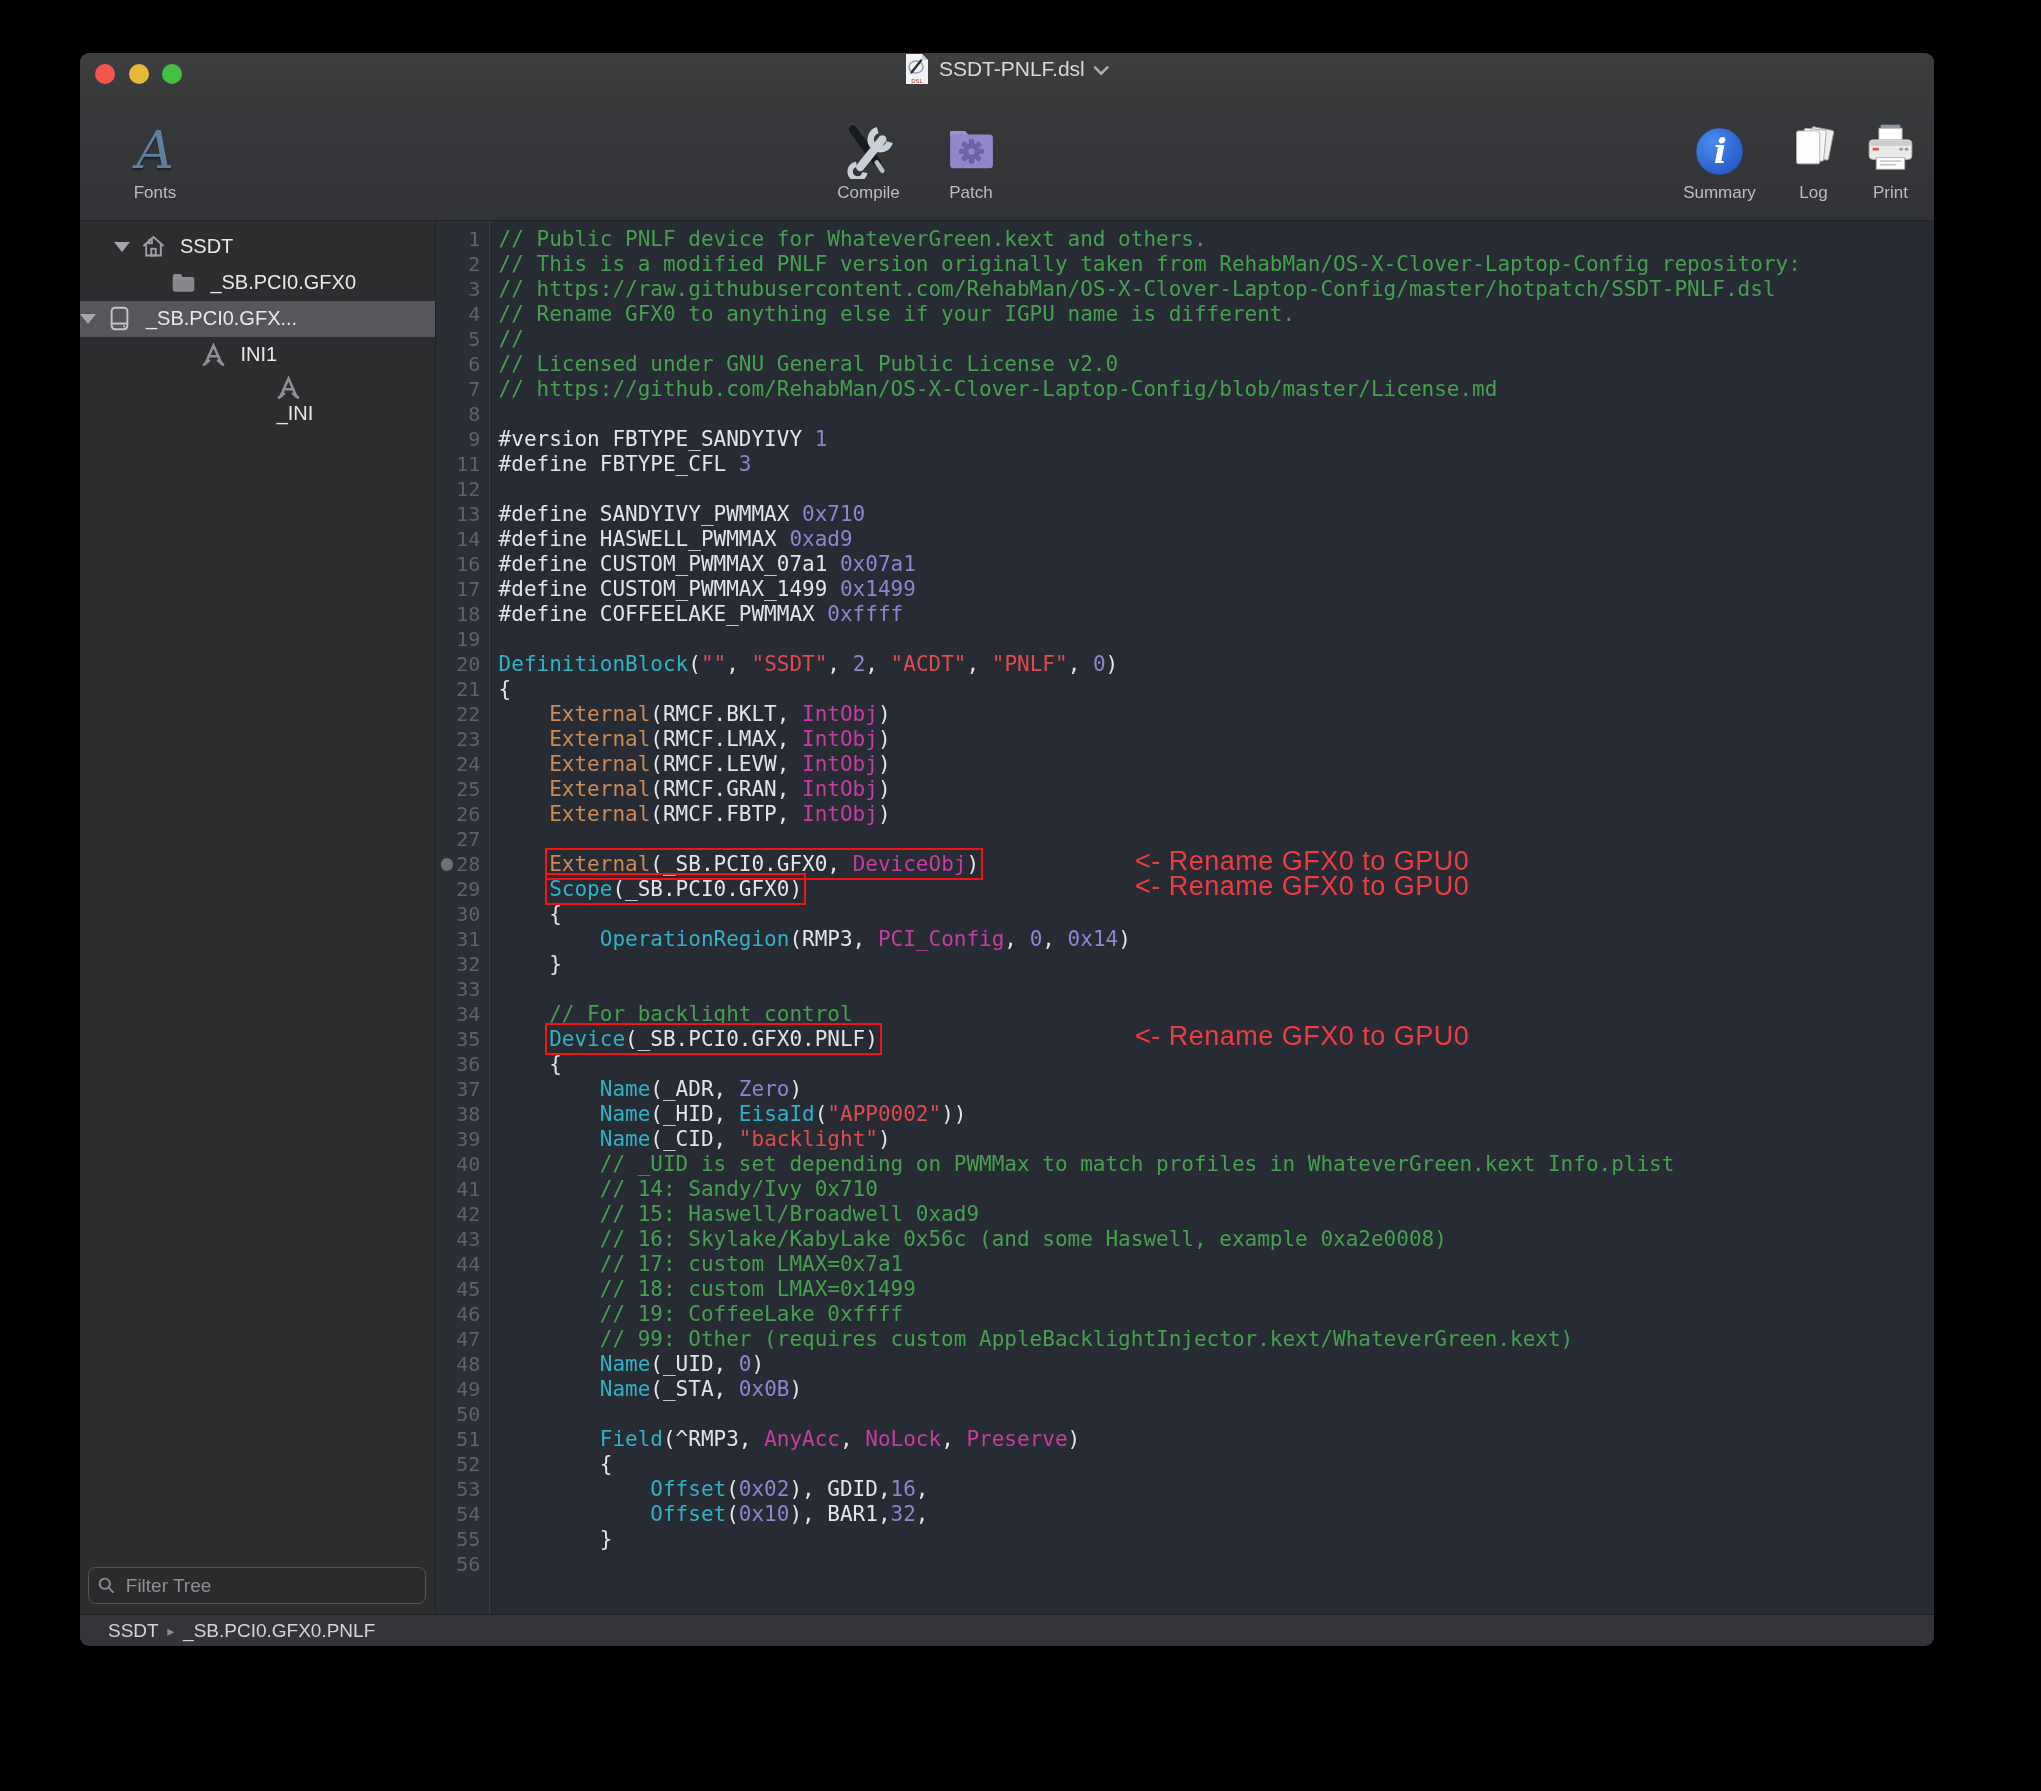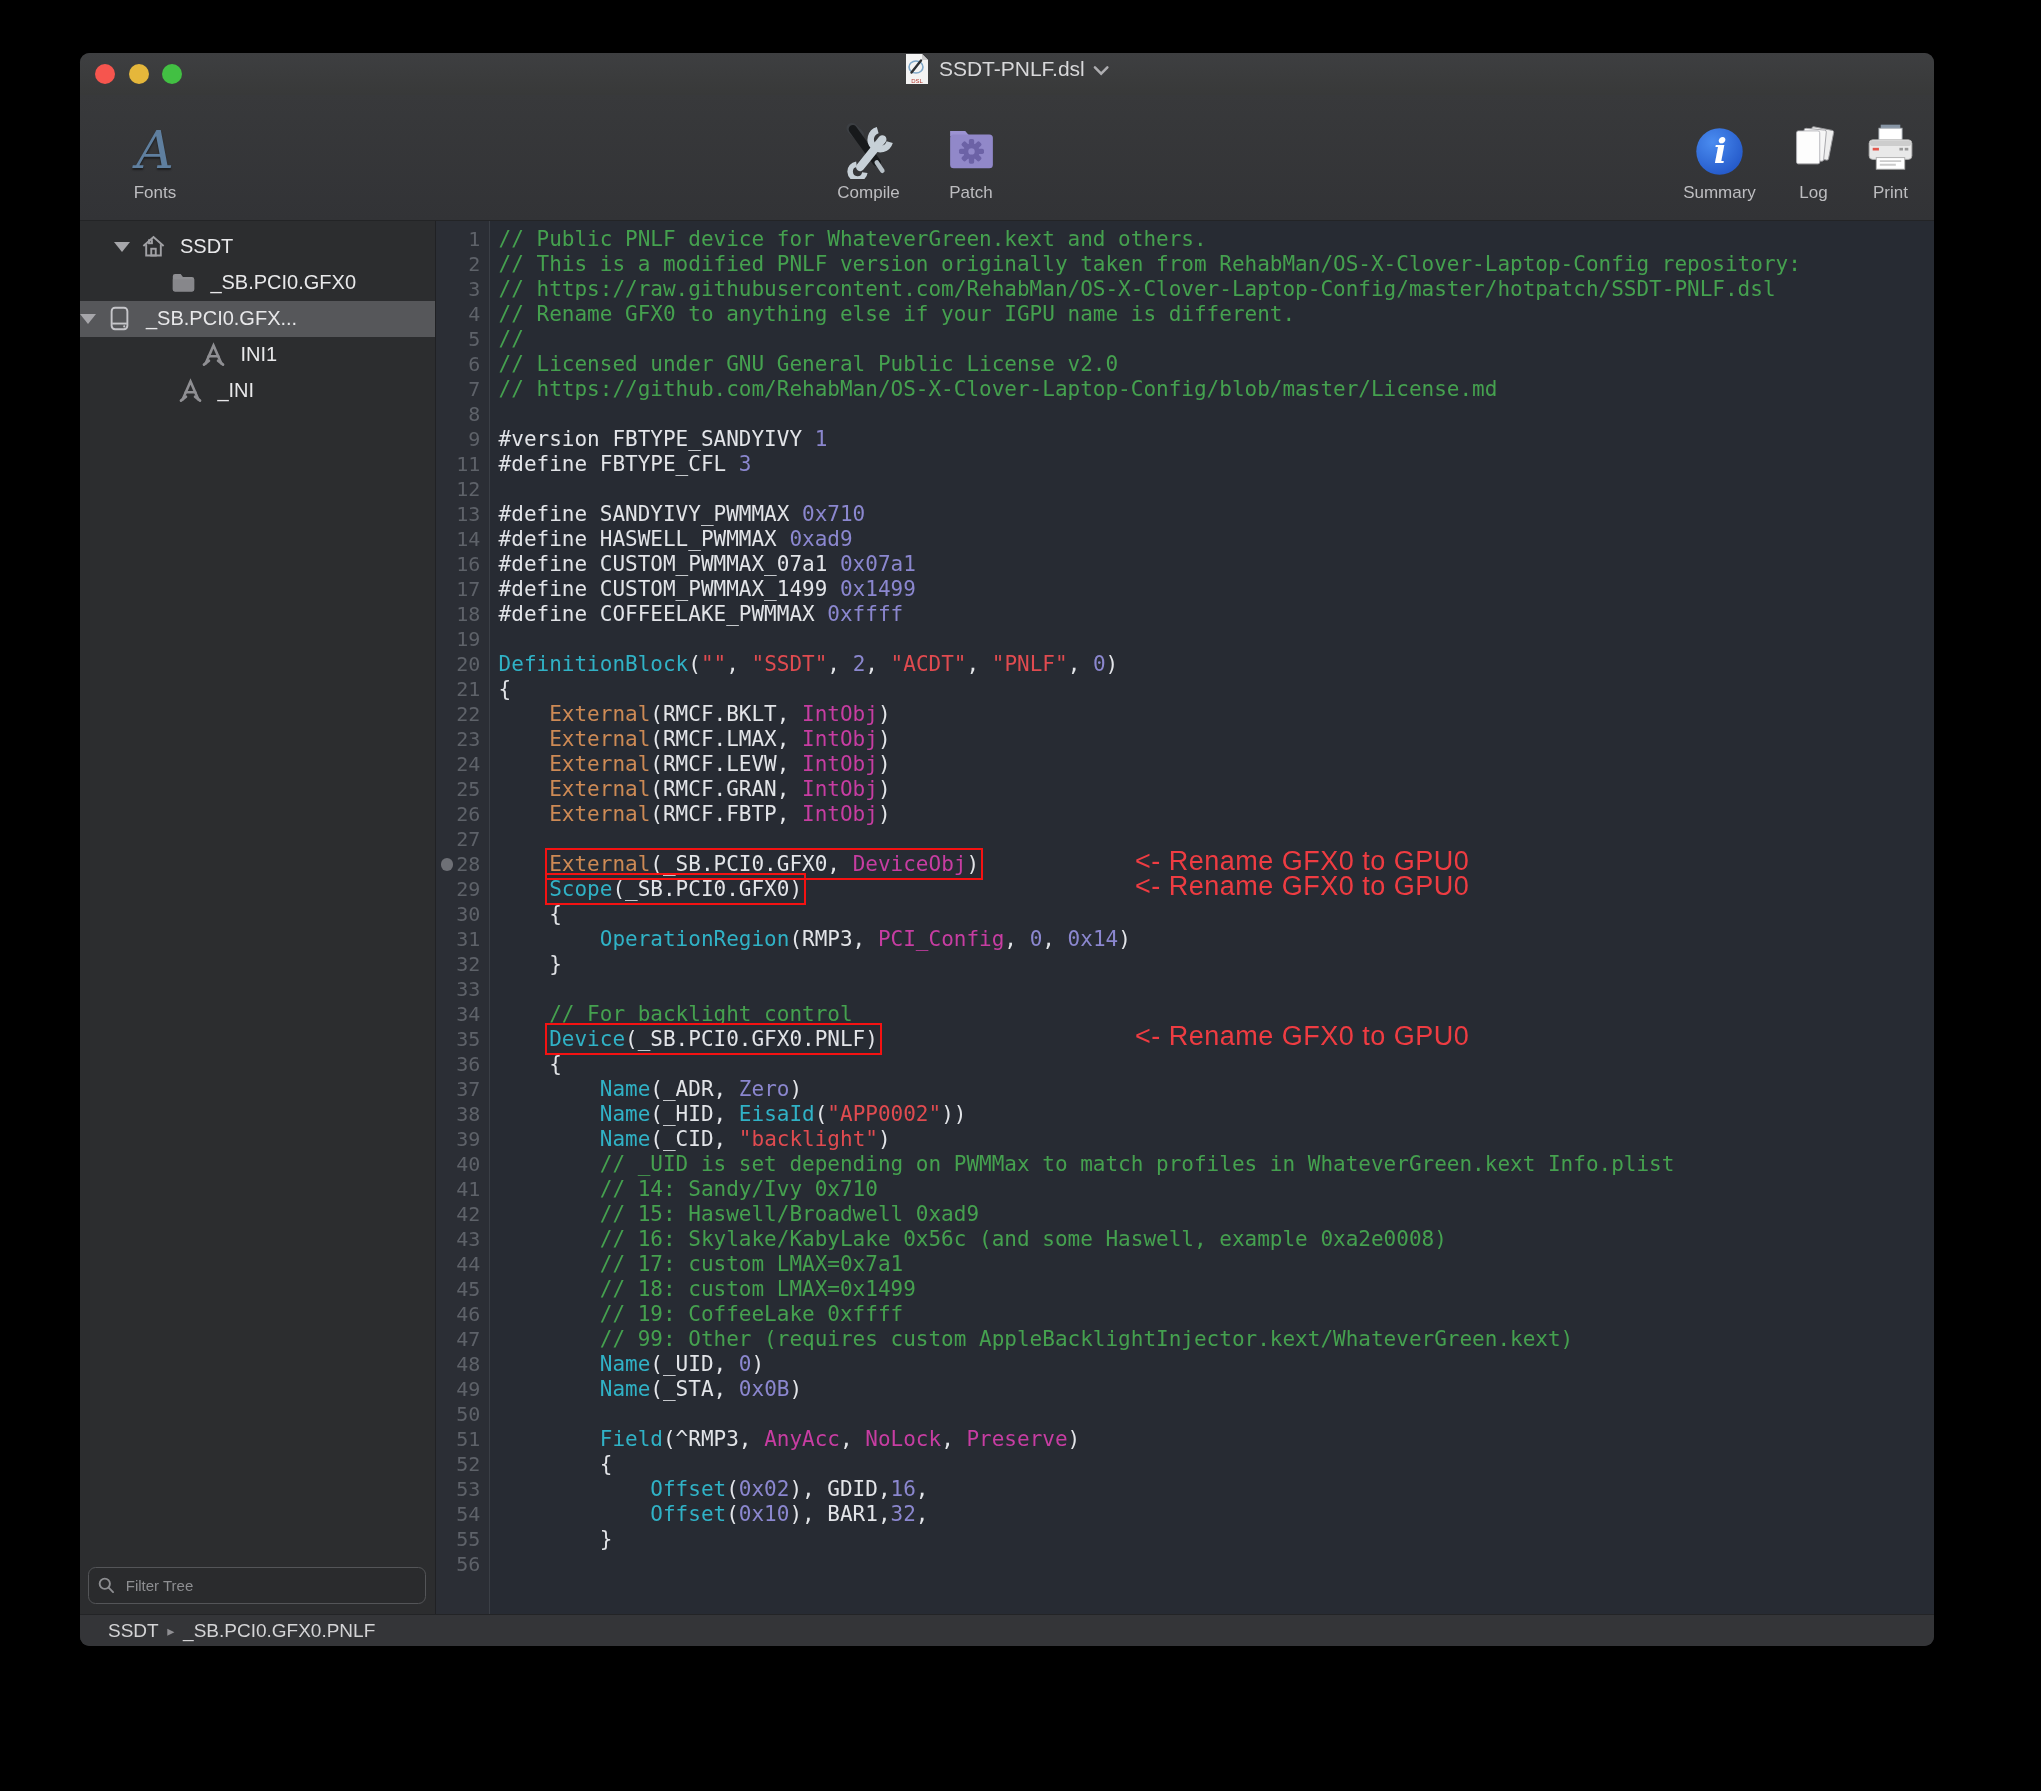--- a/index.html
+++ b/index.html
@@ -35,21 +35,21 @@
   .sidebar{width:355px;flex:none;background:#2c2d2f;border-right:1px solid #202124;position:relative;}
   .tree{padding-top:7.6px;}
   .trow{height:36px;display:flex;align-items:center;color:#e8e8ea;font-size:20px;white-space:nowrap;}
   .trow.selected{background:#56575a;}
   .disc{width:0;height:0;border-left:8.6px solid transparent;border-right:8.6px solid transparent;
         border-top:10.5px solid #a6a6aa;margin-right:8.6px;flex:none;}
   .disc-space{width:26px;flex:none;}
   .ticn{width:29px;height:29px;margin-right:12.4px;flex:none;display:flex;align-items:center;justify-content:center;}
   .filter{position:absolute;left:7.6px;right:8.6px;bottom:9.6px;height:35px;border:1.9px solid #545558;
           border-radius:7.6px;background:#2a2b2d;display:flex;align-items:center;padding:0 8.6px;gap:7.6px;}
-  .filter input{flex:1;background:transparent;border:none;outline:none;color:#cfcfd2;font-size:15px;
+  .filter input{flex:1;background:transparent;border:none;outline:none;color:#cfcfd2;font-size:19px;
                 font-family:"Liberation Sans",sans-serif;}
   .filter input::placeholder{color:#8d8e91;}
   
   .editor{flex:1;background:#272b33;overflow:hidden;font-family:"DejaVu Sans Mono",monospace;
           font-size:21px;line-height:25px;position:relative;padding-top:5.7px;}
   .editor::before{content:"";position:absolute;left:0;top:0;bottom:0;width:53px;background:#2b2e35;
                   border-right:1px solid #3b3f46;}
   .line{display:flex;height:25px;white-space:pre;position:relative;}
   .gcell{width:53px;flex:none;text-align:right;padding-right:8.6px;box-sizing:border-box;
          color:#5e6269;font-size:20px;position:relative;z-index:1;}
@@ -232,21 +232,21 @@
             <span class="ticn">
               <svg width="27" height="27" viewBox="0 0 24 24" fill="none" stroke="#8f8f93" stroke-width="2.3" stroke-linecap="round">
                 <path d="M5 20L12 4l7 16"></path>
                 <path d="M7.8 13.5h8.4"></path>
                 <path d="M3.5 21l4.5-3.5"></path>
                 <path d="M20.5 21L16 17.5"></path>
               </svg>
             </span>
             <span>INI1</span>
           </div>
-          <div class="trow" style="padding-left: 96px;">
+          <div class="trow" style="padding-left: 75px; flex-direction: column;">
             <span class="ticn">
               <svg width="27" height="27" viewBox="0 0 24 24" fill="none" stroke="#8f8f93" stroke-width="2.3" stroke-linecap="round">
                 <path d="M5 20L12 4l7 16"></path>
                 <path d="M7.8 13.5h8.4"></path>
                 <path d="M3.5 21l4.5-3.5"></path>
                 <path d="M20.5 21L16 17.5"></path>
               </svg>
             </span>
             <span>_INI</span>
           </div>

